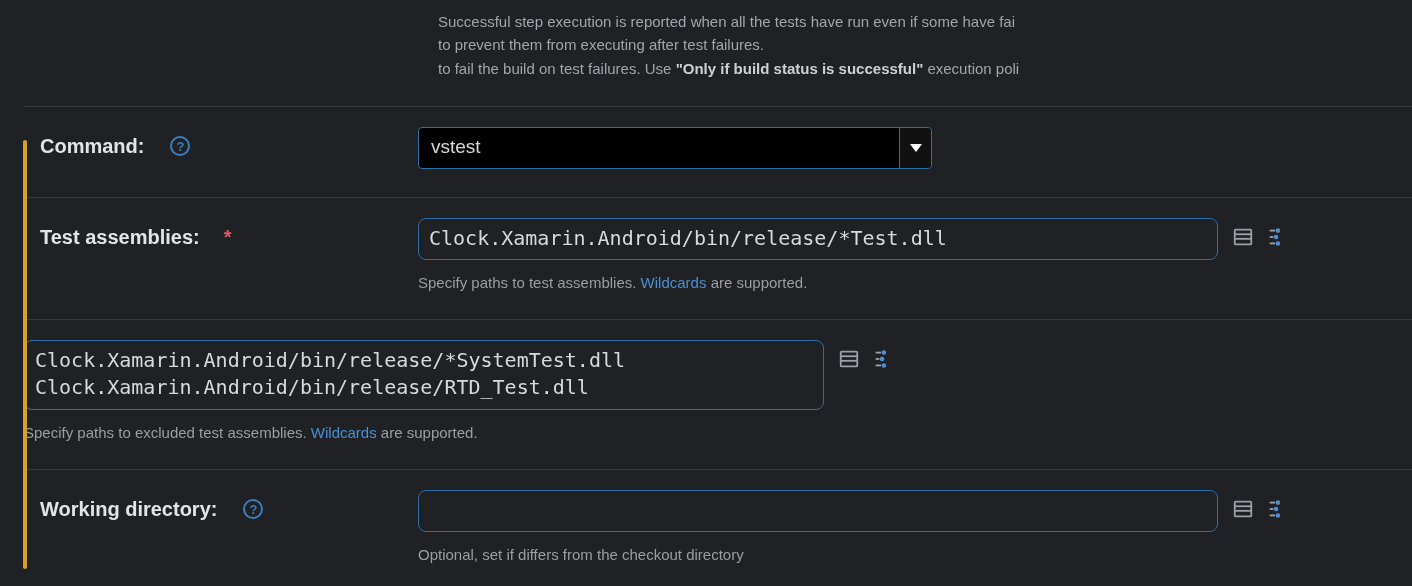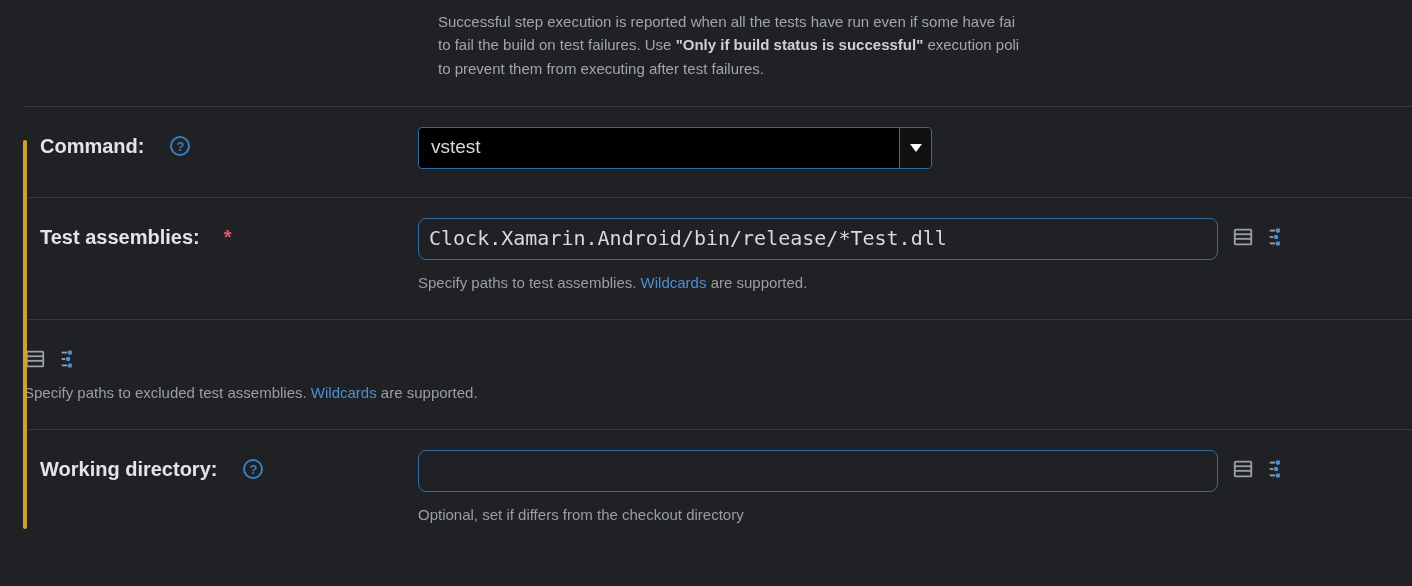--- a/index.html
+++ b/index.html
@@ -133,22 +133,22 @@
   .icon-btn svg { width: 22px; height: 22px; }
 </style>
 </head>
 <body>
 
 <div class="panel">
   <div class="accent-bar"></div>
 
   <div class="intro">
     <div><span>Successful step execution is reported when all the tests have run even if some have fai</span></div>
+    <div><span>to prevent them from executing after test failures.</span></div>
     <div><span>to fail the build on test failures. Use </span><strong>"Only if build status is successful"</strong><span> execution poli</span></div>
-    <div><span>to prevent them from executing after test failures.</span></div>
   </div>
 
   <div class="row first">
     <div class="label-col">
       <span>Command:</span>
       <span class="help-icon">?</span>
     </div>
     <div class="field-col">
       <div class="field-line">
         <div class="select-wrap">
@@ -191,20 +191,22 @@
       </div>
       <div class="hint">
         <span>Specify paths to test assemblies. </span><a href="#">Wildcards</a><span> are supported.</span>
       </div>
     </div>
   </div>
 
   <div class="row border-top">
     <div class="field-col">
       <div class="field-line">
+        <textarea class="mono two" spellcheck="false" id="ta2" style="">Clock.Xamarin.Android/bin/release/*SystemTest.dll
+Clock.Xamarin.Android/bin/release/RTD_Test.dll</textarea>
         <div class="icon-stack">
           <span class="icon-btn">
             <svg viewBox="0 0 24 24" fill="none" stroke="currentColor" stroke-width="2">
                 <rect x="3" y="4" width="18" height="16" rx="1"></rect>
                 <line x1="3" y1="9" x2="21" y2="9"></line>
                 <line x1="3" y1="14" x2="21" y2="14"></line>
               </svg>
           </span>
           <span class="icon-btn">
             <svg viewBox="0 0 24 24" fill="none" stroke="currentColor" stroke-width="2">

